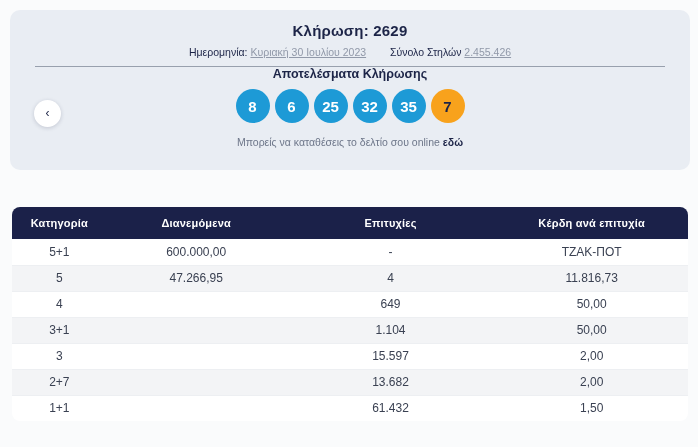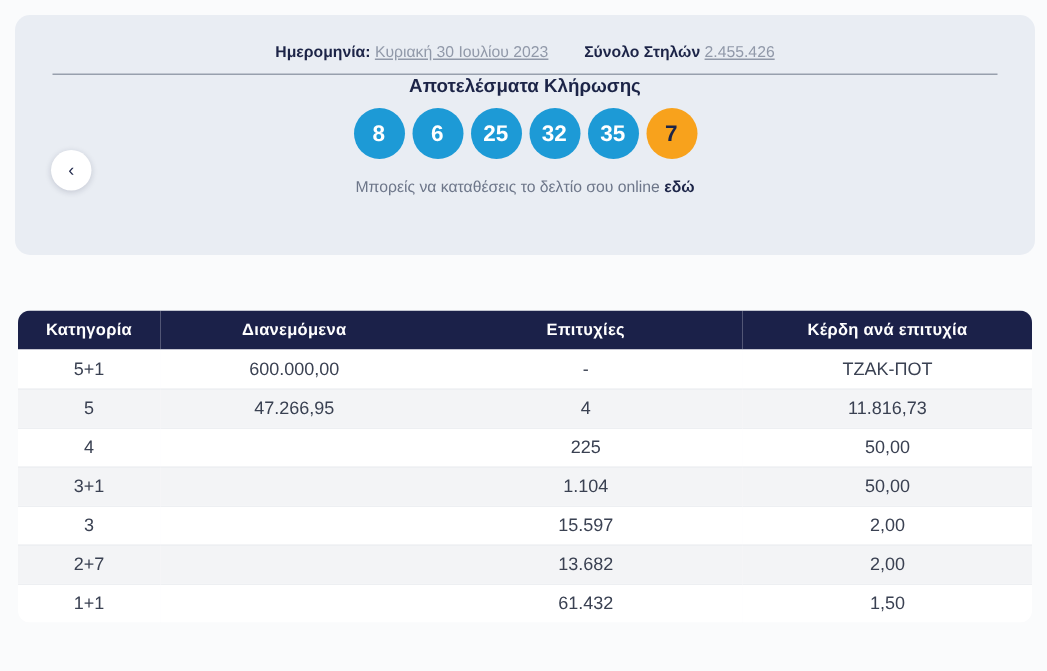--- a/index.html
+++ b/index.html
@@ -23,21 +23,21 @@
   .draw-title {
     font-size: 15px;
     font-weight: bold;
     color: #1c2447;
     letter-spacing: 0.2px;
   }
   .draw-meta {
     margin-top: 7px;
     font-size: 10.5px;
   }
-  .draw-meta .lbl { font-weight: bold; color: #1c2447; margin-top: 12px; }
+  .draw-meta .lbl { font-weight: normal; color: #1c2447; margin-top: 12px; }
   .draw-meta .val { color: #9199a9; text-decoration: underline; }
   .draw-meta .gap { display: inline-block; width: 18px; }
   .divider {
     margin: 8px auto 0;
     width: calc(100% - 50px);
     border: none;
     border-top: 1px solid #98a0ad;
     height: 0;
   }
   .results-heading {
@@ -105,21 +105,21 @@
   }
   col.c1 { width: 14%; }
   col.c2 { width: 26.5%; }
   col.c3 { width: 31%; }
   col.c4 { width: 28.5%; }
   thead th {
     background: #1b2149;
     color: #ffffff;
     font-size: 11px;
     font-weight: bold;
-    height: 26px;
+    height: 32px;
     text-align: center;
     letter-spacing: 0.2px;
   }
   tbody td {
     height: 26px;
     font-size: 12px;
     color: #3a4152;
     text-align: center;
     border-top: 1px solid #edeff2;
   }
@@ -128,20 +128,24 @@
   tbody tr:nth-child(odd)  { background: #ffffff; }
 </style>
 </head>
 <body>
 
 <section class="draw-card">
   <button class="nav-prev">
     <span>‹</span>
   </button>
 
+  <h1 class="draw-title">
+    <span>Κλήρωση:</span>
+    <span>2629</span>
+  </h1>
 
   <div class="draw-meta">
     <span class="lbl">Ημερομηνία:</span>
     <span class="val">Κυριακή 30 Ιουλίου 2023</span>
     <span class="gap"></span>
     <span class="lbl">Σύνολο Στηλών</span>
     <span class="val">2.455.426</span>
   </div>
 
   <hr class="divider">
@@ -188,21 +192,21 @@
         </tr>
         <tr>
           <td>5</td>
           <td>47.266,95</td>
           <td>4</td>
           <td>11.816,73</td>
         </tr>
         <tr>
           <td>4</td>
           <td></td>
-          <td>225</td>
+          <td>649</td>
           <td>50,00</td>
         </tr>
         <tr>
           <td>3+1</td>
           <td></td>
           <td>1.104</td>
           <td>50,00</td>
         </tr>
         <tr>
           <td>3</td>

